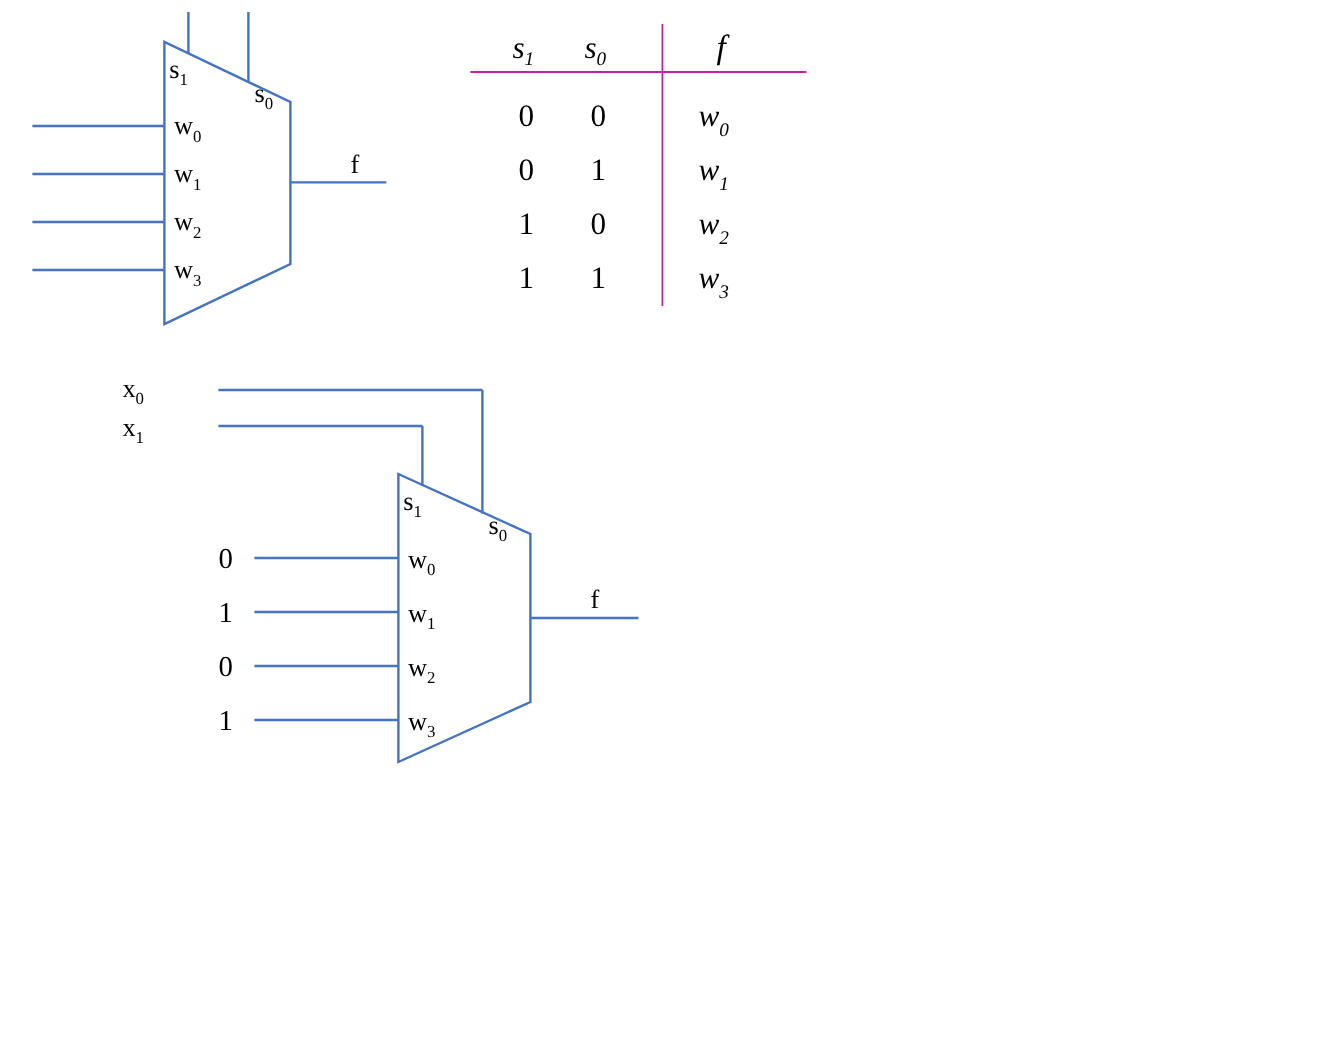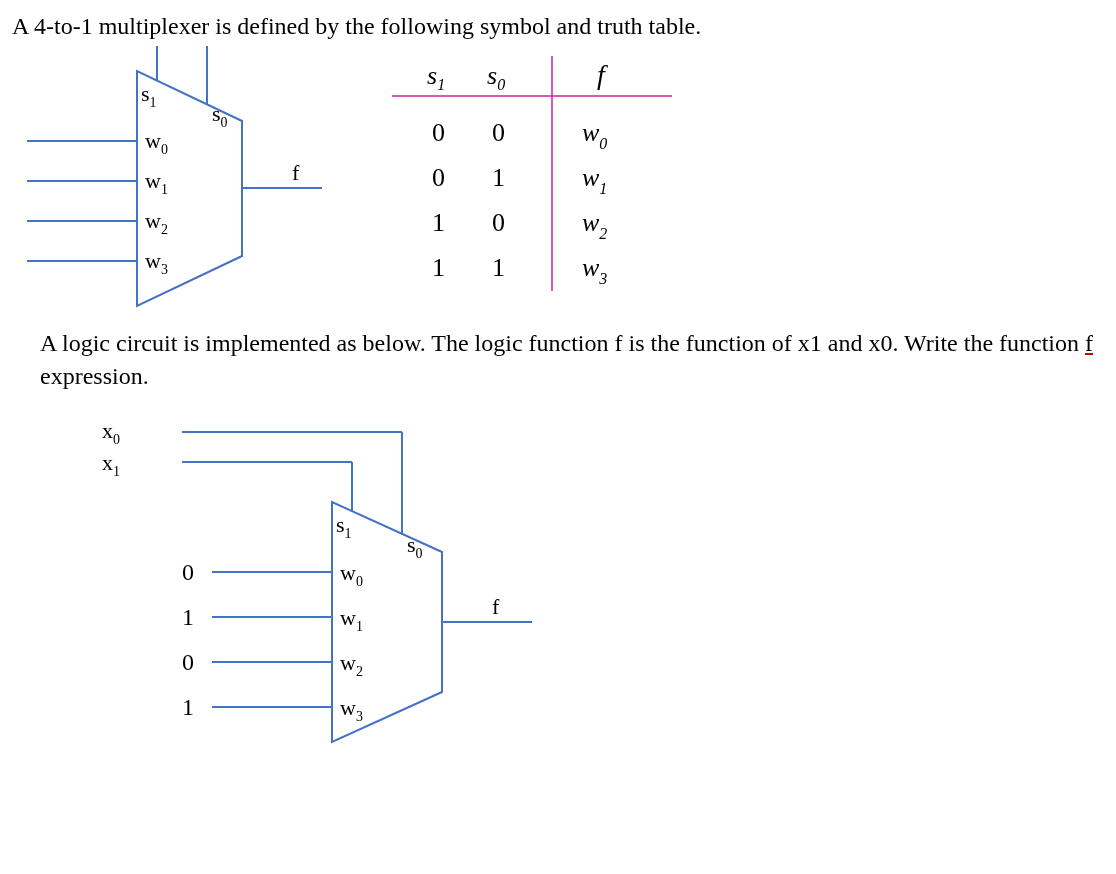--- a/index.html
+++ b/index.html
@@ -20,21 +20,20 @@
     align-items: flex-start;
     gap: 40px;
   }
   svg { display: block; }
   .underline { text-decoration: underline; text-decoration-color: #c00; }
 </style>
 </head>
 <body>
 
 <div class="container">
-  <p>A 4-to-1 multiplexer is defined by the following symbol and truth table.</p>
 
   <div class="figrow">
 
     <svg width="320" height="275" viewBox="0 0 320 275">
 
       <polygon points="125,25 125,260 230,210 230,75" fill="none" stroke="#4472c4" stroke-width="2"></polygon>
 
       <line x1="145" y1="0" x2="145" y2="35" stroke="#4472c4" stroke-width="2"></line>
       <line x1="195" y1="0" x2="195" y2="58" stroke="#4472c4" stroke-width="2"></line>
 
@@ -100,23 +99,20 @@
       </text>
 
       <text x="60" y="230" font-size="26" font-family="Times New Roman">1</text>
       <text x="120" y="230" font-size="26" font-family="Times New Roman">1</text>
       <text x="210" y="230" font-size="26" font-style="italic" font-family="Times New Roman">
         <tspan>w</tspan><tspan dy="8" font-size="16">3</tspan>
       </text>
     </svg>
   </div>
 
-  <p style="margin-left:28px; margin-top:6px;">
-    <span>A logic circuit is implemented as below. The logic function f is the function of x1 and x0. Write the function </span><span class="underline">f</span><span> expression.</span>
-  </p>
 
   <svg width="520" height="360" viewBox="0 0 520 360" style="margin-left:30px; margin-top:20px;">
 
     <polygon points="290,90 290,330 400,280 400,140" fill="none" stroke="#4472c4" stroke-width="2"></polygon>
 
     <line x1="310" y1="50" x2="310" y2="100" stroke="#4472c4" stroke-width="2"></line>
     <line x1="360" y1="50" x2="360" y2="123" stroke="#4472c4" stroke-width="2"></line>
 
     <text x="294" y="120" font-size="22" font-family="Times New Roman">
       <tspan>s</tspan><tspan dy="6" font-size="14">1</tspan>

